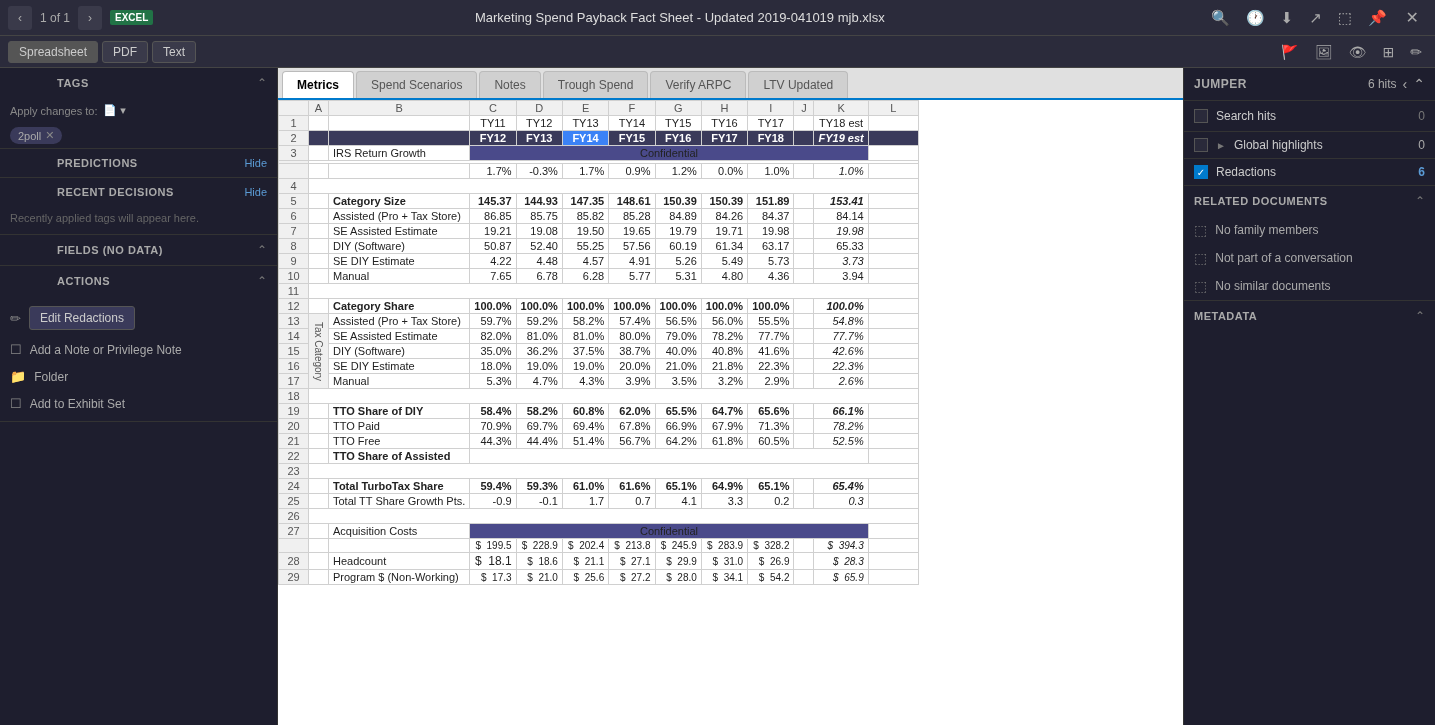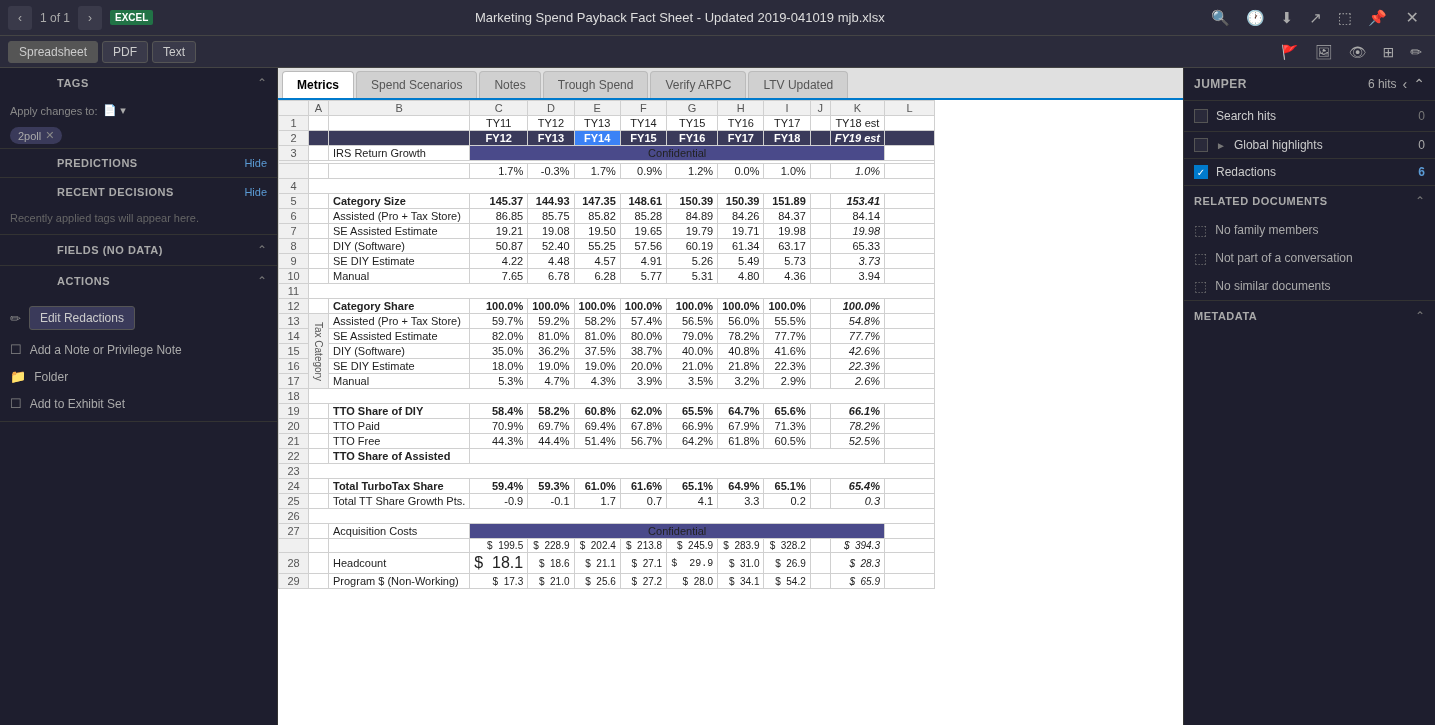--- a/index.html
+++ b/index.html
@@ -611,25 +611,25 @@
             <td class="right" style="font-size:10px;">$ &nbsp;328.2</td>
             <td></td>
             <td class="right italic" style="font-size:10px;">$ &nbsp;394.3</td>
             <td></td>
           </tr>
 
           <tr>
             <td class="row-num">28</td>
             <td></td>
             <td>Headcount</td>
-            <td class="right" style="font-size:16px;">$ &nbsp;18.1</td>
+            <td class="right" style="font-size:12px;">$ &nbsp;18.1</td>
             <td class="right" style="font-size:10px;">$ &nbsp;18.6</td>
             <td class="right" style="font-size:10px;">$ &nbsp;21.1</td>
             <td class="right" style="font-size:10px;">$ &nbsp;27.1</td>
-            <td class="right" style="font-size:10px;font-family:Liberation Mono, monospace;">$ &nbsp;29.9</td>
+            <td class="right" style="font-size:10px;">$ &nbsp;29.9</td>
             <td class="right" style="font-size:10px;">$ &nbsp;31.0</td>
             <td class="right" style="font-size:10px;">$ &nbsp;26.9</td>
             <td></td>
             <td class="right italic" style="font-size:10px;">$ &nbsp;28.3</td>
             <td></td>
           </tr>
 
           <tr>
             <td class="row-num">29</td>
             <td></td>

